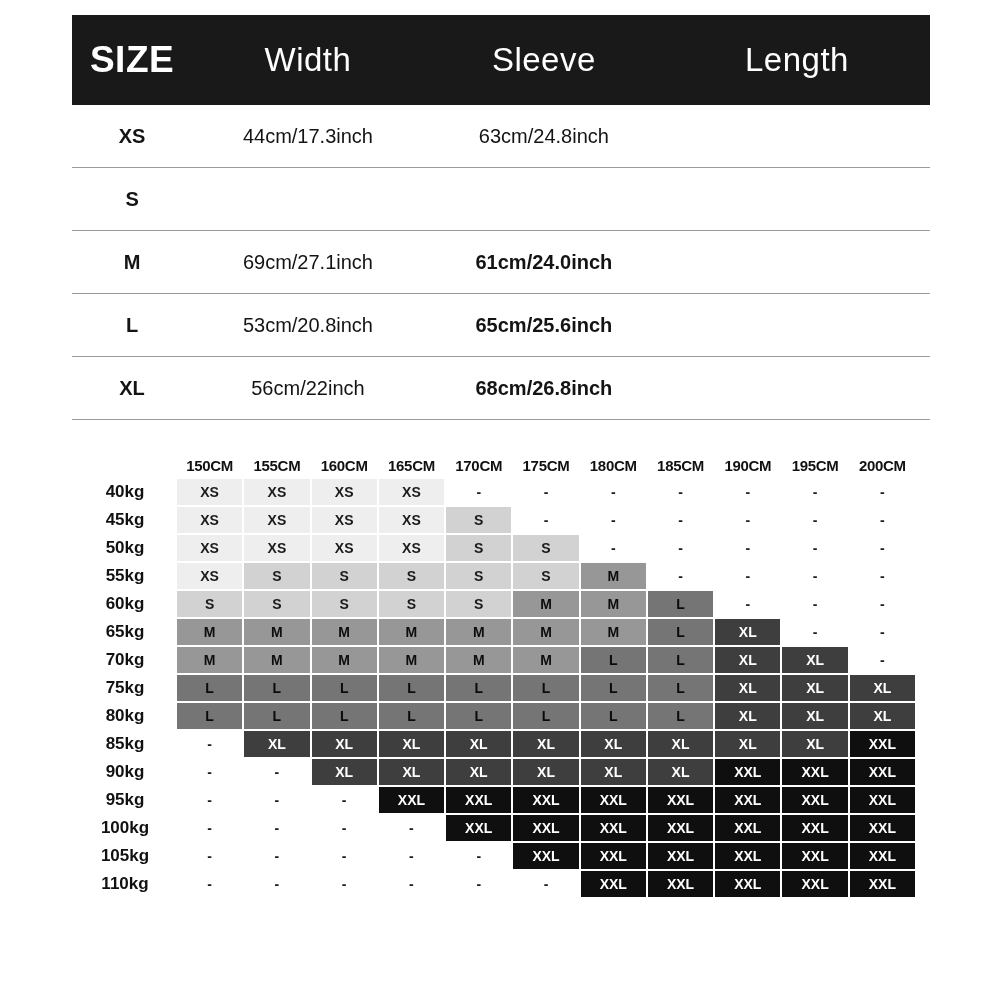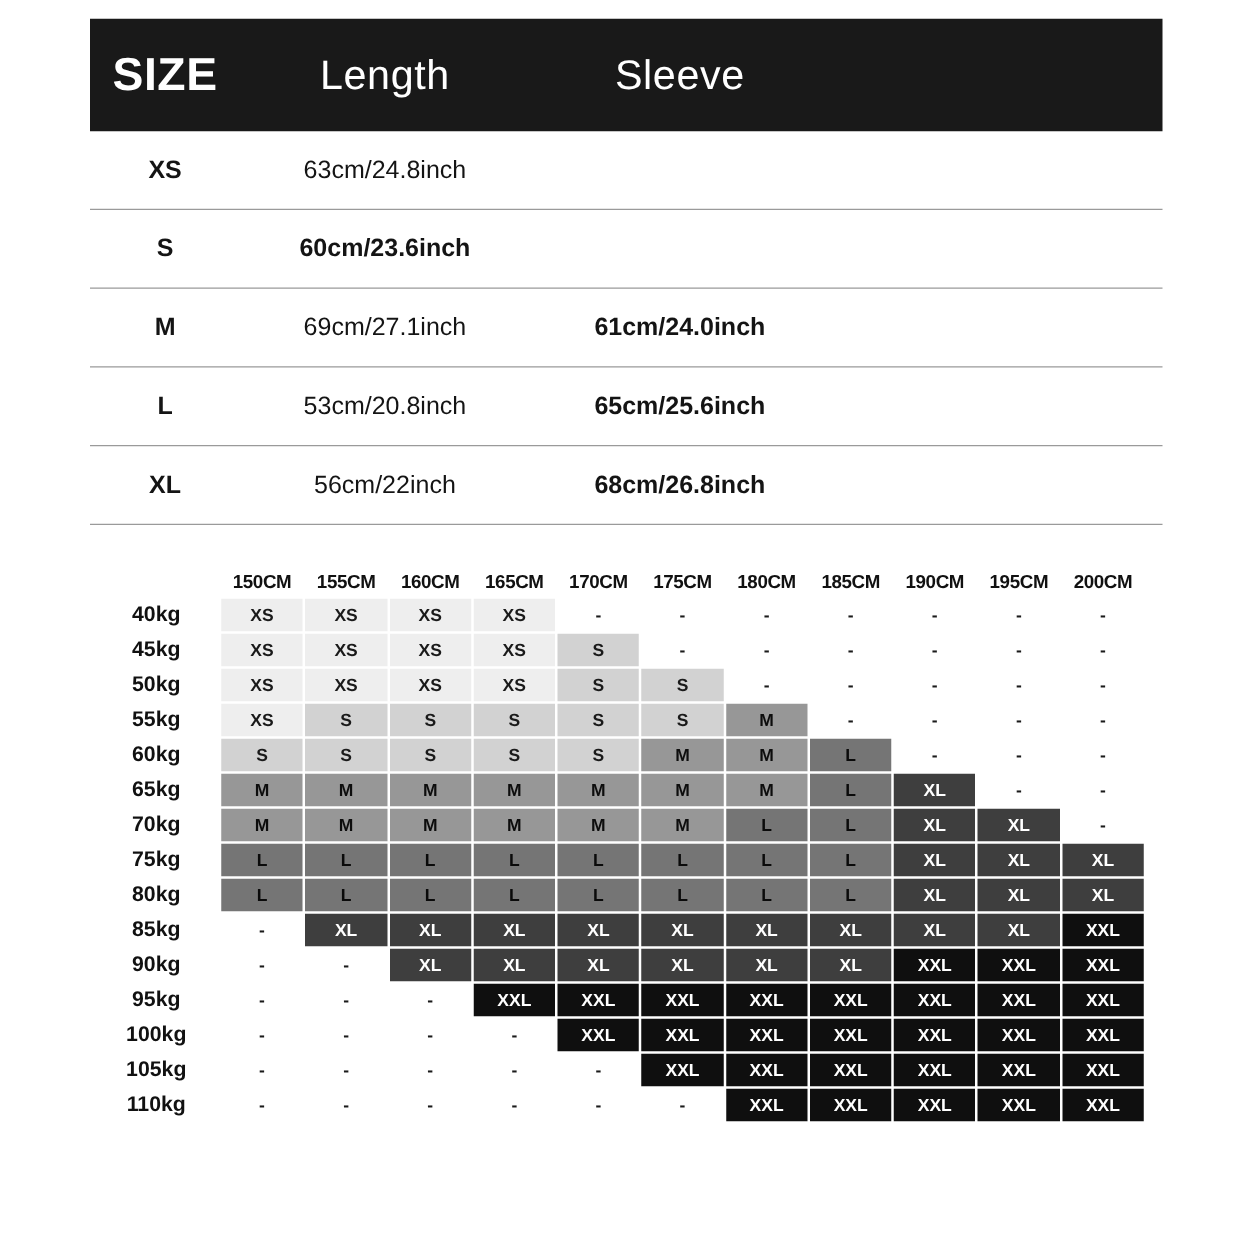--- a/index.html
+++ b/index.html
@@ -50,31 +50,32 @@
   }
 </style>
 </head>
 <body>
 
 <div>
 
   <div class="size-table">
     <div class="size-head" id="size-head">
         <div class="sh-cell sh-size">SIZE</div>
+        <div class="sh-cell">Width</div>
+        <div class="sh-cell">Sleeve</div>
         <div class="sh-cell">Length</div>
-        <div class="sh-cell">Sleeve</div>
       </div>
     <div id="size-body">
         <div class="s-row">
           <div class="s-cell s-size">XS</div>
+          <div class="s-cell s-val">44cm/17.3inch</div>
           <div class="s-cell s-val">63cm/24.8inch</div>
         </div>
         <div class="s-row">
           <div class="s-cell s-size">S</div>
-          <div class="s-cell s-sleeve">60cm/23.6inch</div>
         </div>
         <div class="s-row">
           <div class="s-cell s-size">M</div>
           <div class="s-cell s-val">69cm/27.1inch</div>
           <div class="s-cell s-sleeve">61cm/24.0inch</div>
         </div>
         <div class="s-row">
           <div class="s-cell s-size">L</div>
           <div class="s-cell s-val">53cm/20.8inch</div>
           <div class="s-cell s-sleeve">65cm/25.6inch</div>

